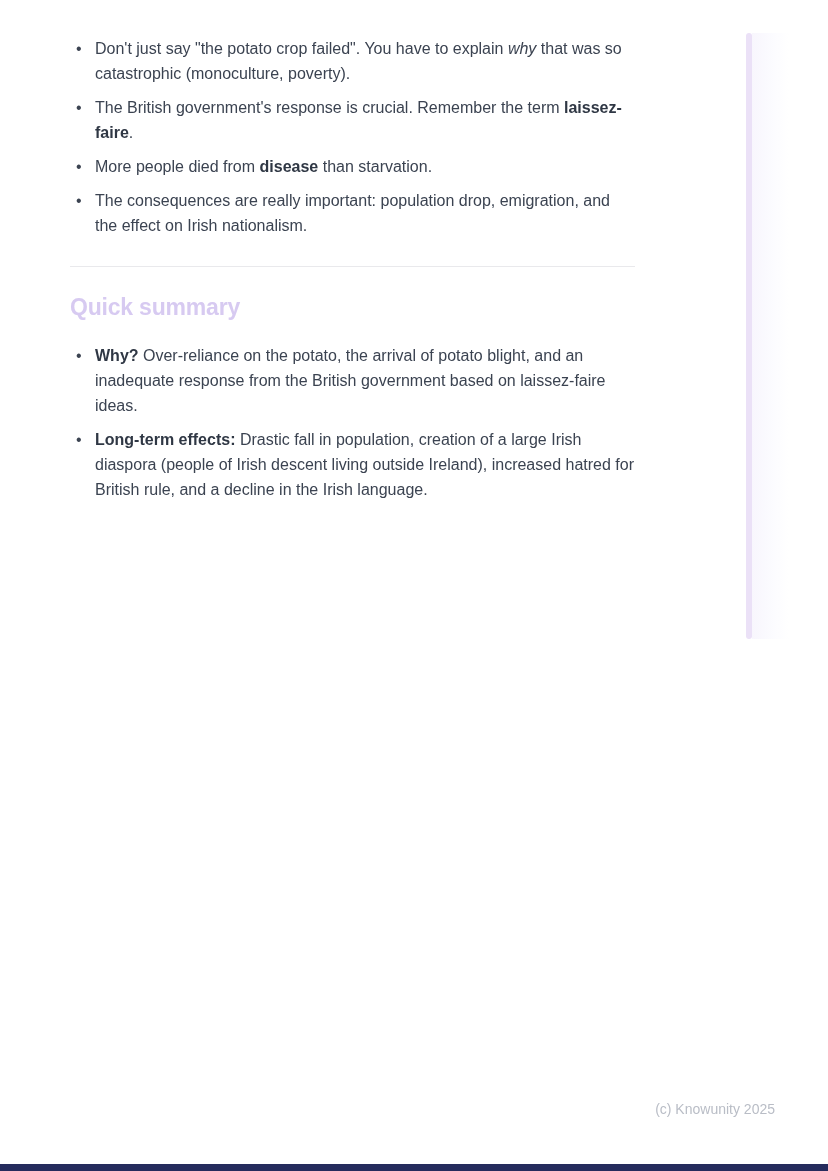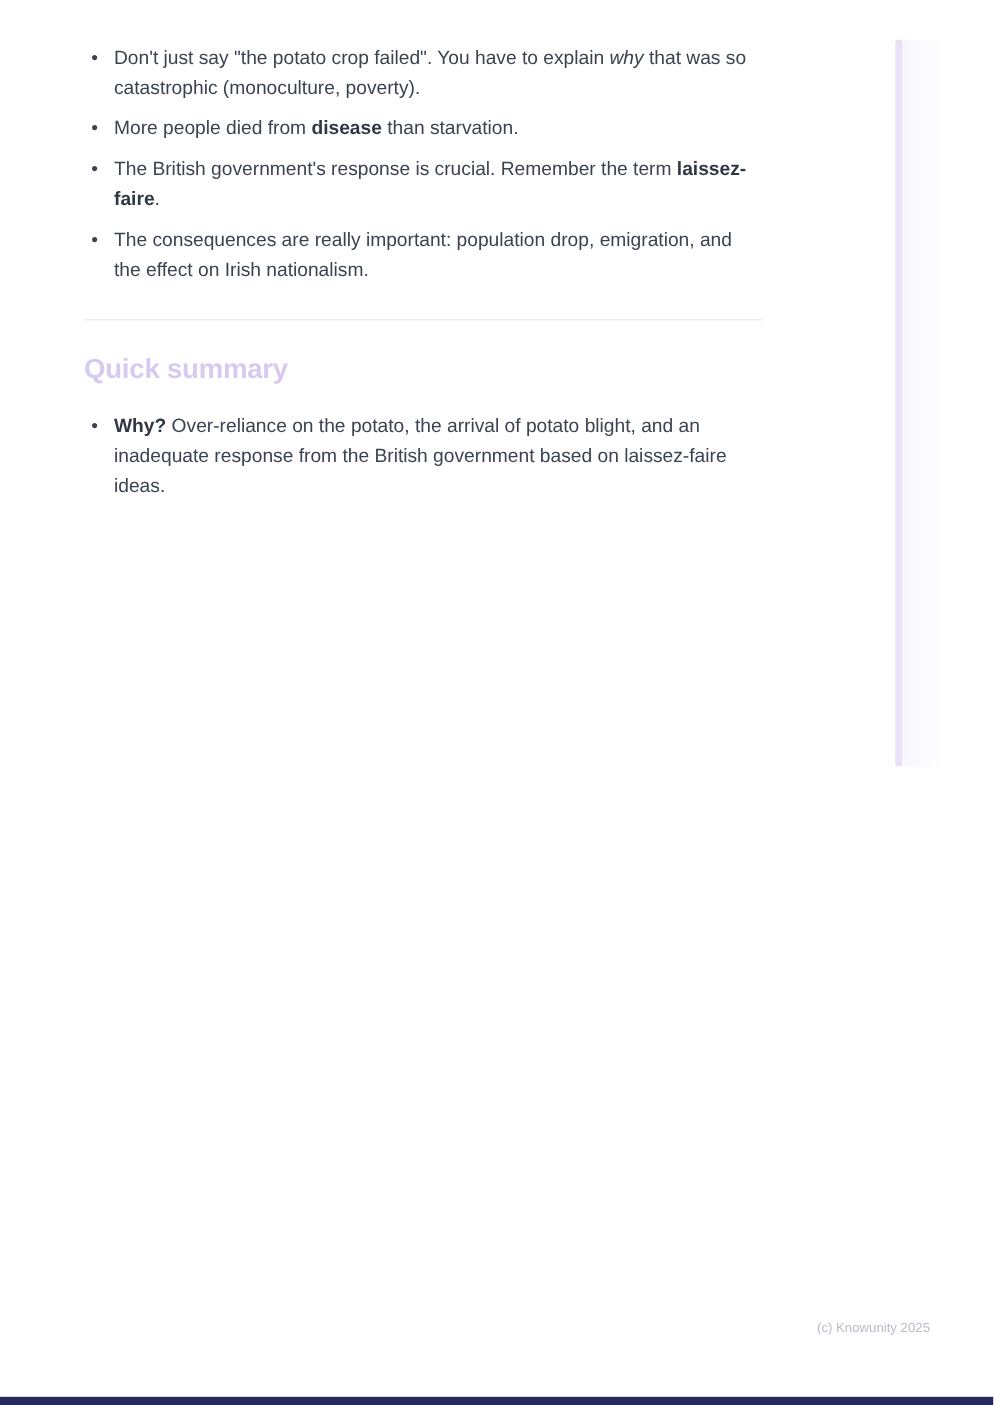--- a/index.html
+++ b/index.html
@@ -72,52 +72,53 @@
     top: 33px;
     width: 6px;
     height: 606px;
     border-radius: 3px;
     background: #ebe1f7;
   }
   .footer-copyright {
     position: absolute;
     right: 53px;
     top: 1101px;
-    font-size: 11px;
+    font-size: 14px;
     color: #b9bdc6;
   }
   .bottom-bar {
     position: absolute;
     left: 0;
     bottom: 0;
     width: 828px;
     height: 7px;
     background: #252b5d;
   }
 </style>
 </head>
 <body>
 
 <div class="page">
 
   <div class="content">
 
     <ul class="notes">
         <li><span class="seg-normal">Don't just say "the potato crop failed". You have to explain </span><span class="seg-italic">why</span><span class="seg-normal"> that was so catastrophic (monoculture, poverty).</span></li>
+        <li><span class="seg-normal">The British government's response is crucial. Remember the term </span><span class="seg-bold">laissez-faire</span><span class="seg-normal">.</span></li>
         <li><span class="seg-normal">More people died from </span><span class="seg-bold">disease</span><span class="seg-normal"> than starvation.</span></li>
-        <li><span class="seg-normal">The British government's response is crucial. Remember the term </span><span class="seg-bold">laissez-faire</span><span class="seg-normal">.</span></li>
         <li><span class="seg-normal">The consequences are really important: population drop, emigration, and the effect on Irish nationalism.</span></li>
       </ul>
 
     <hr class="divider">
 
     <h2 class="section-heading" style="color: rgb(215, 202, 241);">Quick summary</h2>
 
     <ul class="notes">
         <li><span class="seg-bold">Why?</span><span class="seg-normal"> Over-reliance on the potato, the arrival of potato blight, and an inadequate response from the British government based on laissez-faire ideas.</span></li>
+        <li><span class="seg-bold">Long-term effects:</span><span class="seg-normal"> Drastic fall in population, creation of a large Irish diaspora (people of Irish descent living outside Ireland), increased hatred for British rule, and a decline in the Irish language.</span></li>
       </ul>
 
   </div>
 
   <div class="scroll-track"></div>
   <div class="scroll-thumb" style="background: rgb(235, 225, 247);"></div>
 
   <div class="footer-copyright">(c) Knowunity 2025</div>
 
   <div class="bottom-bar" style="background: rgb(37, 43, 93);"></div>

